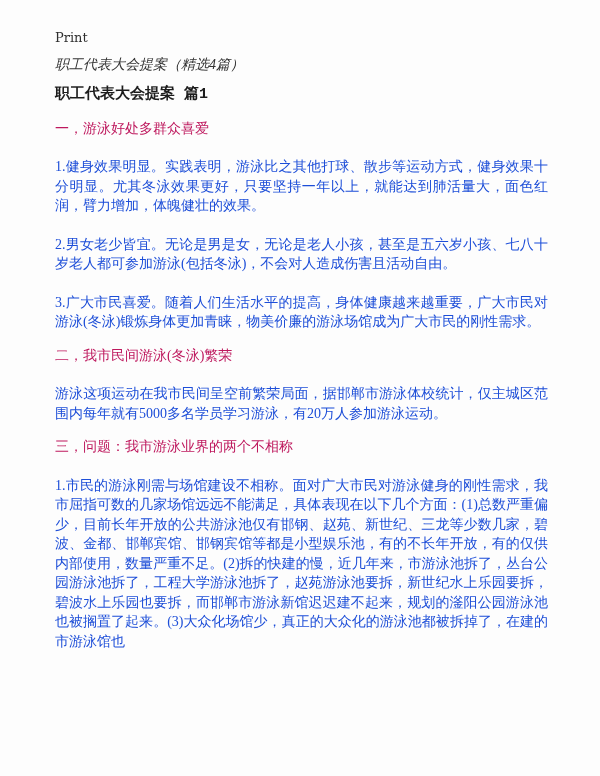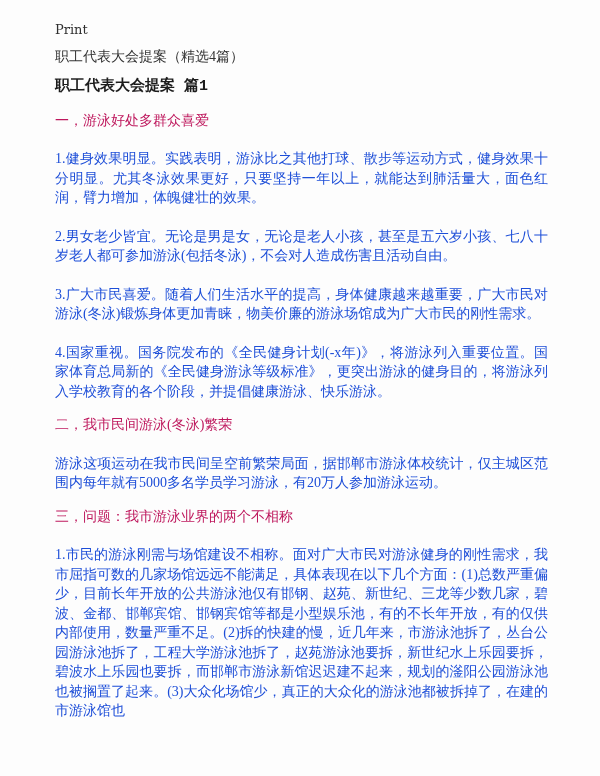--- a/index.html
+++ b/index.html
@@ -6,21 +6,21 @@
   html, body {
     width: 600px;
     height: 776px;
     overflow: hidden;
     background: #fdfdfd;
     font-family: "Liberation Serif", serif;
   }
   .page {
     width: 600px;
     height: 560px;
-    padding: 20px 52px 0 55px;
+    padding: 28px 52px 0 55px;
     background: #fdfdfd;
     color: #333333;
   }
   .print-label {
     font-family: "DejaVu Serif", serif;
     font-size: 13px;
     line-height: 15px;
     color: #2f2f2f;
     display: inline-block;
     cursor: pointer;
@@ -32,20 +32,21 @@
     line-height: 26px;
     font-weight: bold;
     color: #1c1c1c;
     letter-spacing: 1px;
   }
   .doc-subtitle {
     margin-top: 9px;
     font-size: 14px;
     line-height: 19.5px;
     color: #333333;
+    font-style: italic;
   }
   .article-heading {
     margin-top: 10px;
     font-size: 15px;
     line-height: 20px;
     font-weight: bold;
     color: #1c1c1c;
     font-family: Liberation Mono, monospace;
   }
   .sec-heading {
@@ -74,21 +75,20 @@
 
   <div class="doc-subtitle">职工代表大会提案（精选4篇）</div>
 
   <h2 class="article-heading">职工代表大会提案 篇1</h2>
 
   
   <div class="sec-heading">一，游泳好处多群众喜爱</div>
   <p class="para">1.健身效果明显。实践表明，游泳比之其他打球、散步等运动方式，健身效果十分明显。尤其冬泳效果更好，只要坚持一年以上，就能达到肺活量大，面色红润，臂力增加，体魄健壮的效果。</p>
   <p class="para">2.男女老少皆宜。无论是男是女，无论是老人小孩，甚至是五六岁小孩、七八十岁老人都可参加游泳(包括冬泳)，不会对人造成伤害且活动自由。</p>
   <p class="para">3.广大市民喜爱。随着人们生活水平的提高，身体健康越来越重要，广大市民对游泳(冬泳)锻炼身体更加青睐，物美价廉的游泳场馆成为广大市民的刚性需求。</p>
-  <p class="para">4.国家重视。国务院发布的《全民健身计划(-x年)》，将游泳列入重要位置。国家体育总局新的《全民健身游泳等级标准》，更突出游泳的健身目的，将游泳列入学校教育的各个阶段，并提倡健康游泳、快乐游泳。</p>
 
   
   <div class="sec-heading">二，我市民间游泳(冬泳)繁荣</div>
   <p class="para">游泳这项运动在我市民间呈空前繁荣局面，据邯郸市游泳体校统计，仅主城区范围内每年就有5000多名学员学习游泳，有20万人参加游泳运动。</p>
 
   
   <div class="sec-heading">三，问题：我市游泳业界的两个不相称</div>
   <p class="para">1.市民的游泳刚需与场馆建设不相称。面对广大市民对游泳健身的刚性需求，我市屈指可数的几家场馆远远不能满足，具体表现在以下几个方面：(1)总数严重偏少，目前长年开放的公共游泳池仅有邯钢、赵苑、新世纪、三龙等少数几家，碧波、金都、邯郸宾馆、邯钢宾馆等都是小型娱乐池，有的不长年开放，有的仅供内部使用，数量严重不足。(2)拆的快建的慢，近几年来，市游泳池拆了，丛台公园游泳池拆了，工程大学游泳池拆了，赵苑游泳池要拆，新世纪水上乐园要拆，碧波水上乐园也要拆，而邯郸市游泳新馆迟迟建不起来，规划的滏阳公园游泳池也被搁置了起来。(3)大众化场馆少，真正的大众化的游泳池都被拆掉了，在建的市游泳馆也</p>
 
 </div>

